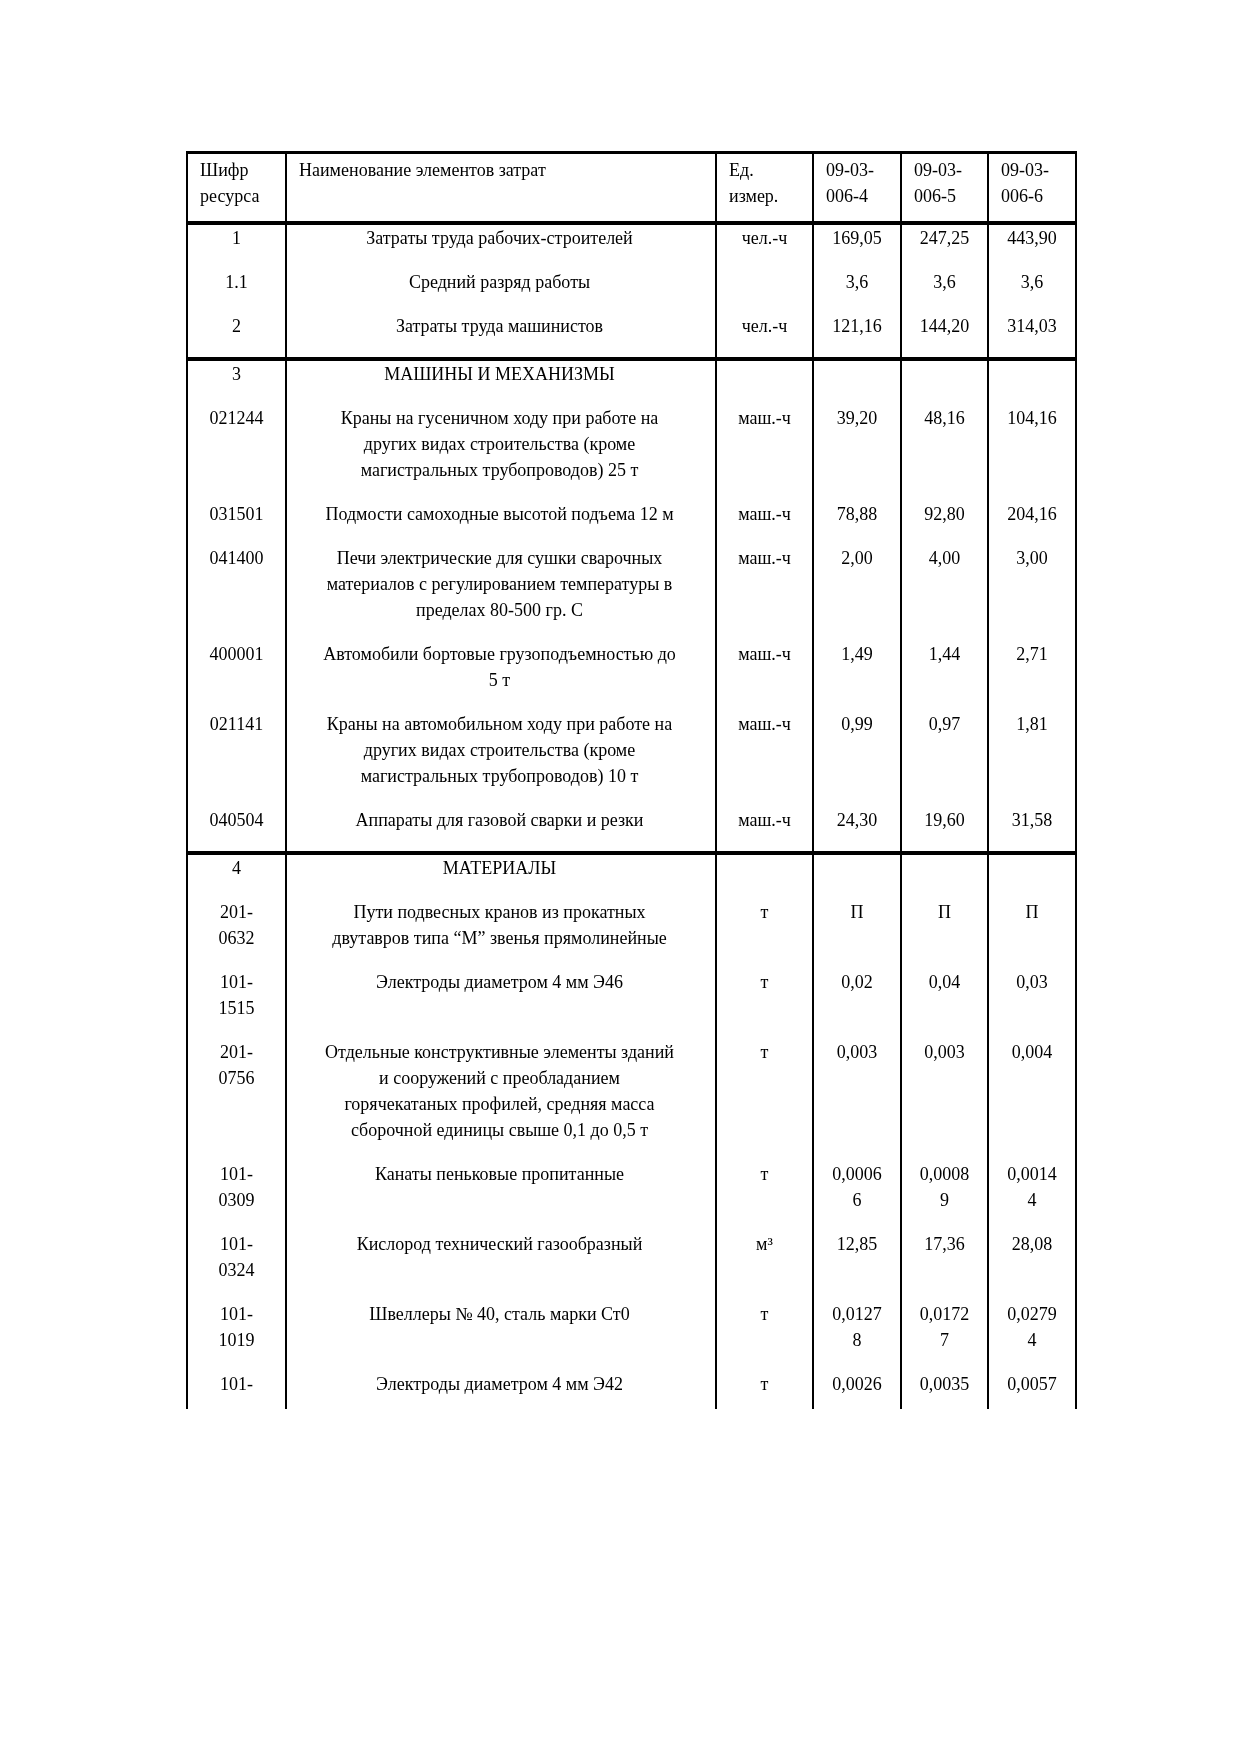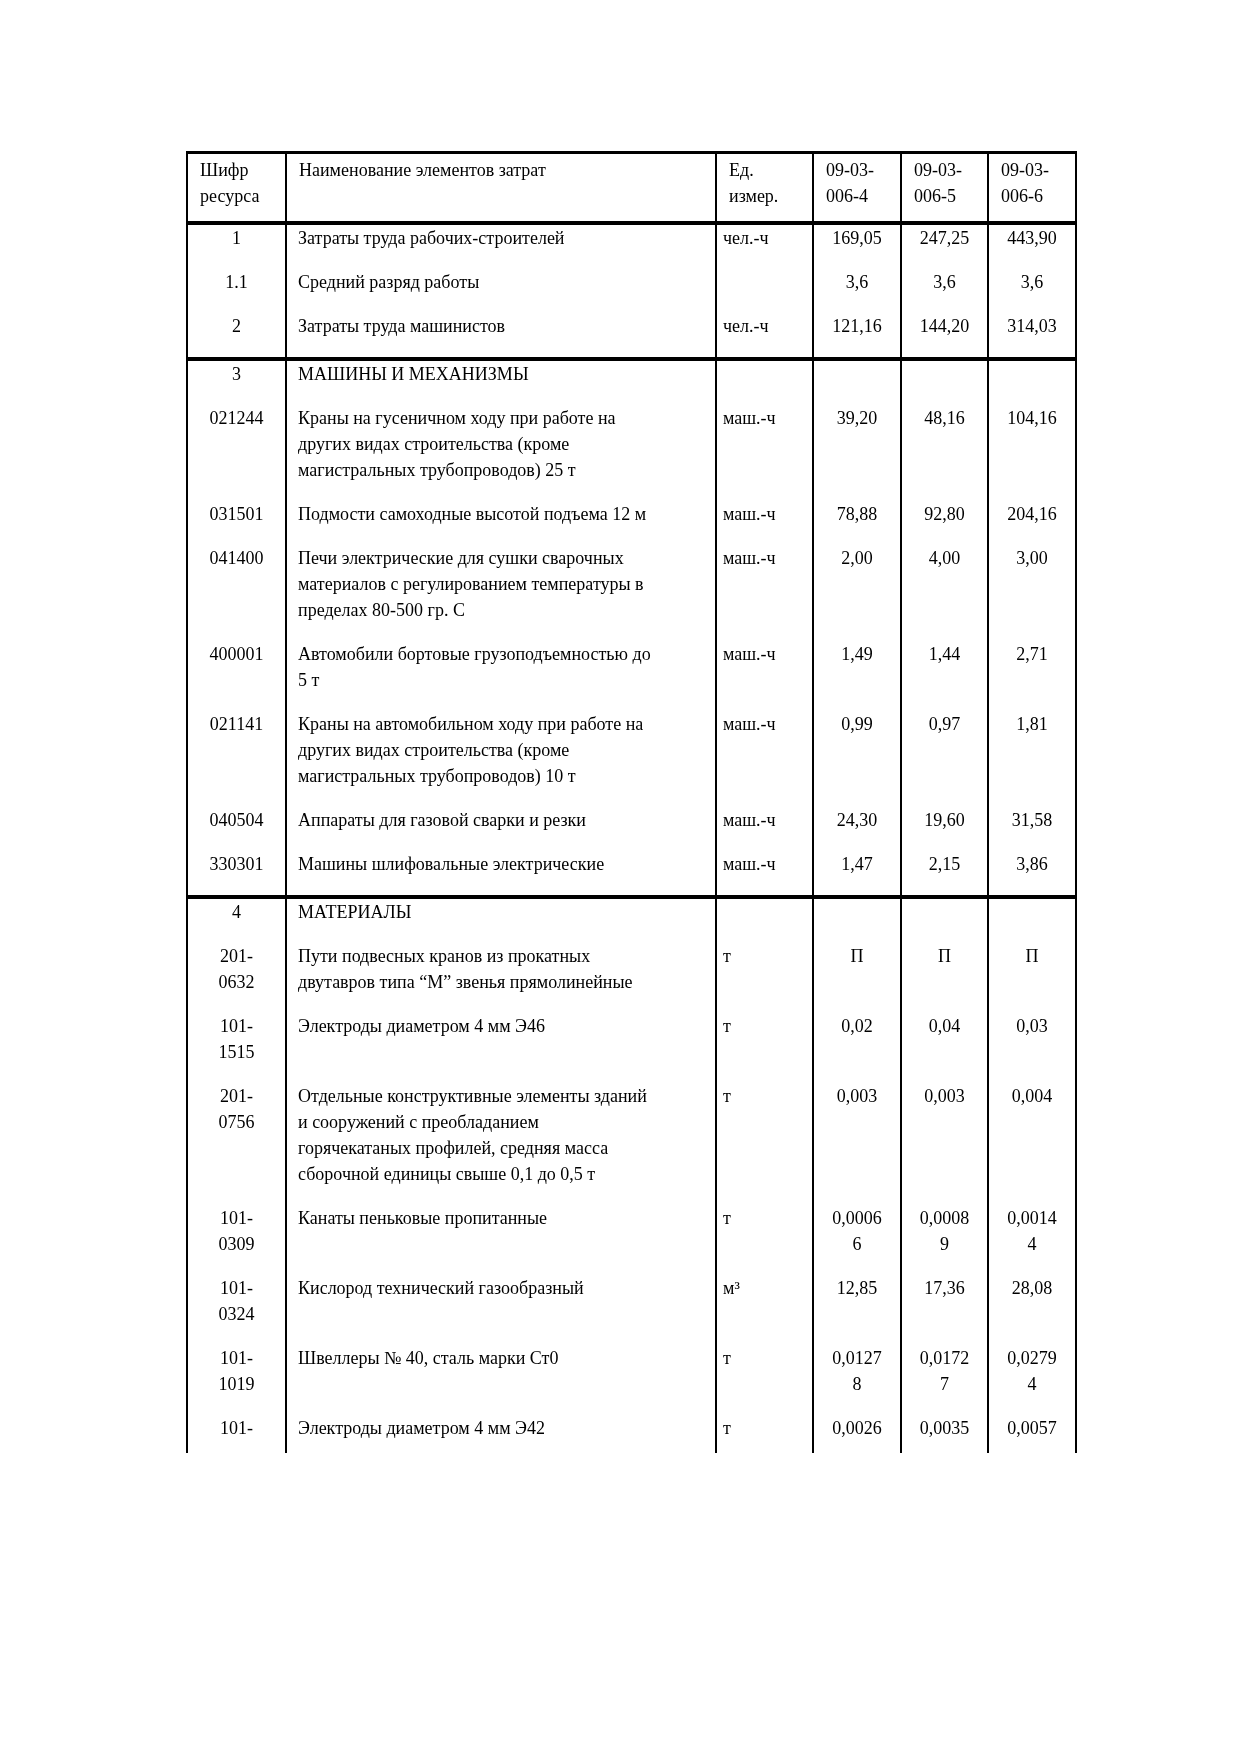--- a/index.html
+++ b/index.html
@@ -46,22 +46,22 @@
     border-bottom: 4px solid #000;
     text-align: left;
     padding: 3px 6px 12px 12px;
   }
   .cost-table thead th.h-name { }
 
   tbody.thick-top tr:first-child td {
     border-top: 4px solid #000;
   }
   td.c-code { text-align: center; }
-  td.c-name { text-align: left; padding-left: 11px; padding-right: 14px; }
-  td.c-unit { }
+  td.c-name { text-align: center; padding-left: 11px; padding-right: 14px; }
+  td.c-unit { text-align: center; }
   td.c-val  { text-align: center; }
   .bold { font-weight: bold; }
   tbody.last-section tr:last-child td { padding-bottom: 12px; }
 </style>
 </head>
 <body>
 
 <table class="cost-table">
   <colgroup>
     <col class="c1">
@@ -169,28 +169,20 @@
     <td class="c-val">1,81</td>
   </tr>
       <tr>
     <td class="c-code">040504</td>
     <td class="c-name">Аппараты для газовой сварки и резки</td>
     <td class="c-unit">маш.-ч</td>
     <td class="c-val">24,30</td>
     <td class="c-val">19,60</td>
     <td class="c-val">31,58</td>
   </tr>
-      <tr>
-    <td class="c-code">330301</td>
-    <td class="c-name">Машины шлифовальные электрические</td>
-    <td class="c-unit">маш.-ч</td>
-    <td class="c-val">1,47</td>
-    <td class="c-val">2,15</td>
-    <td class="c-val">3,86</td>
-  </tr>
     </tbody>
   <tbody class="thick-top last-section">
       <tr>
     <td class="c-code bold">4</td>
     <td class="c-name bold">МАТЕРИАЛЫ</td>
     <td class="c-unit"></td>
     <td class="c-val"></td>
     <td class="c-val"></td>
     <td class="c-val"></td>
   </tr>

